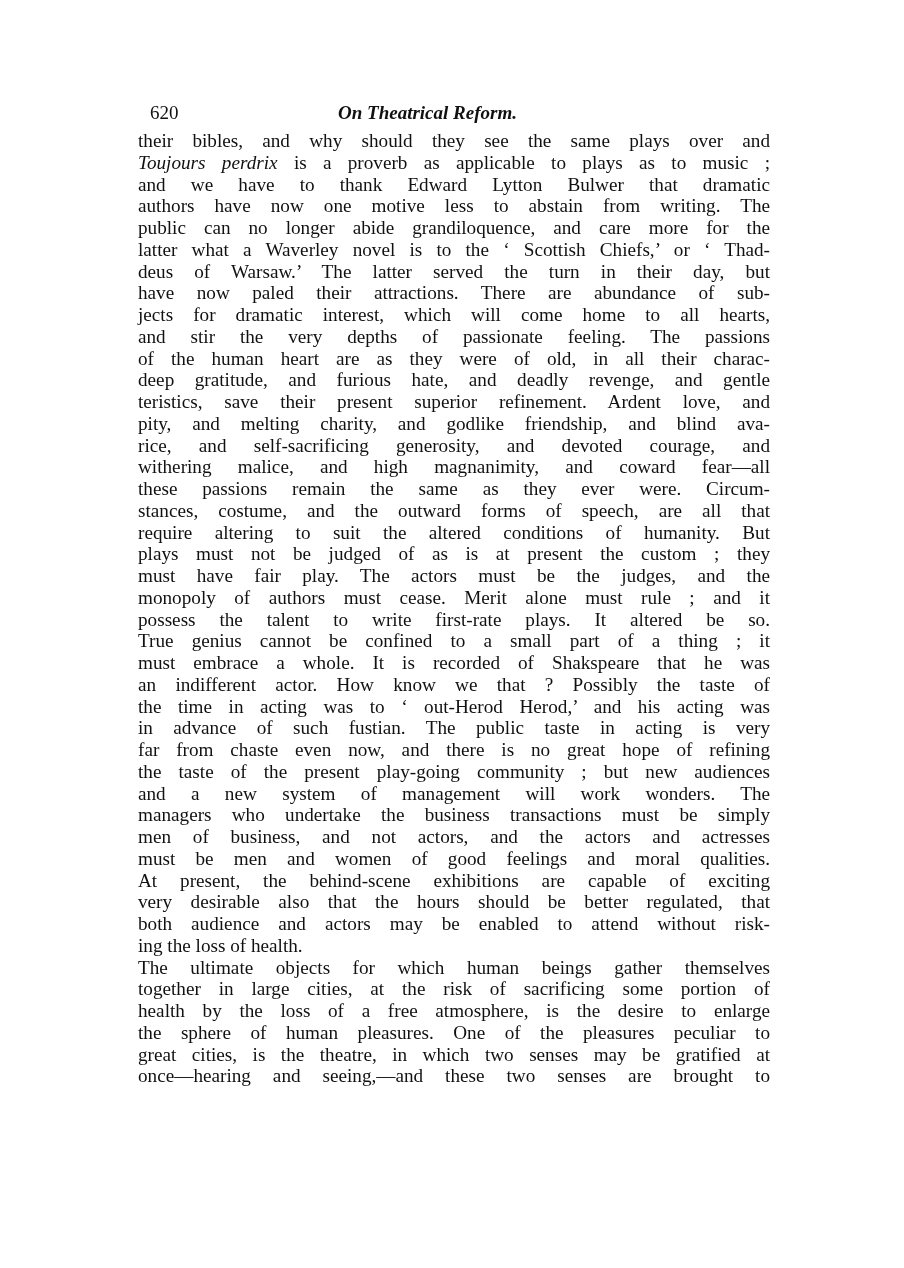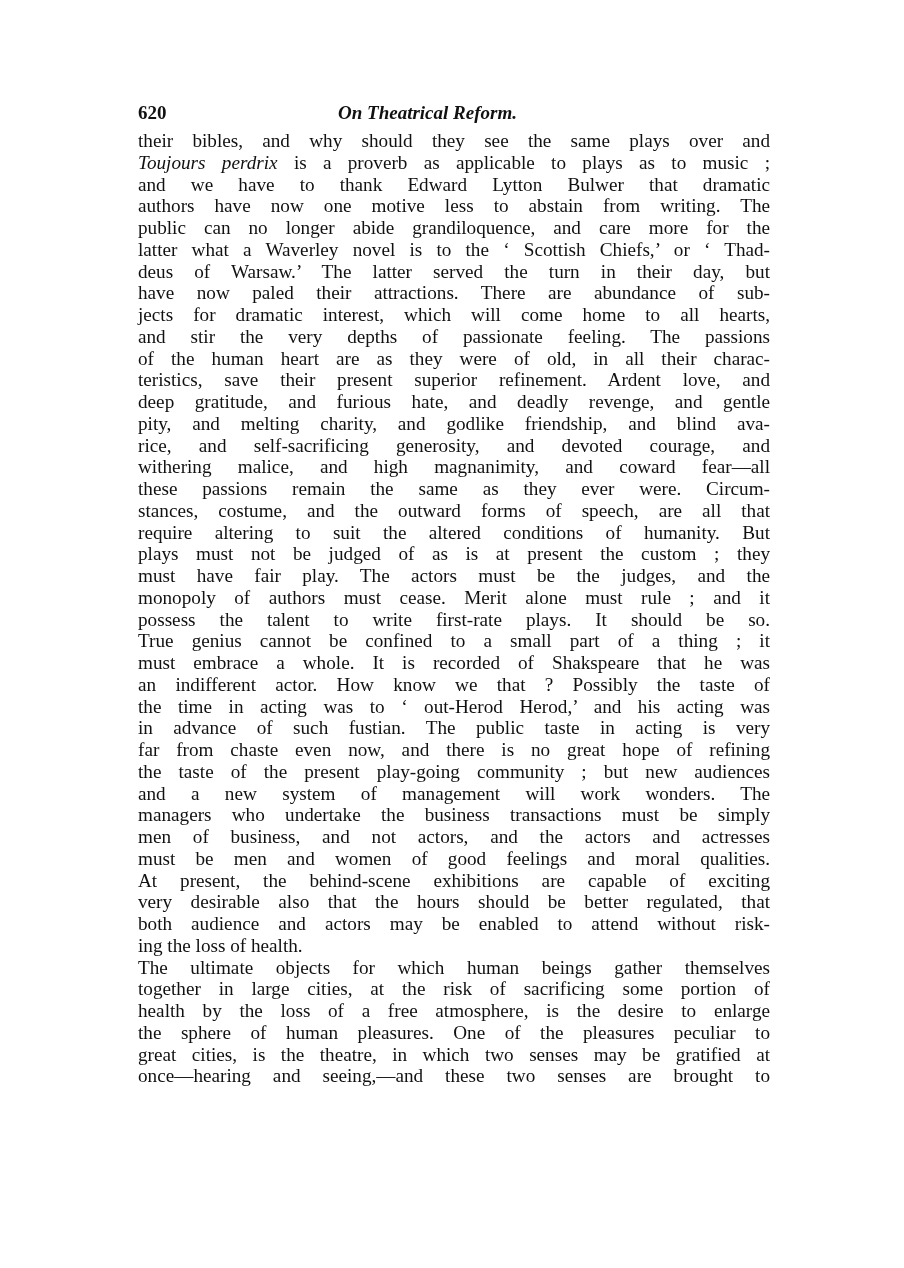--- a/index.html
+++ b/index.html
@@ -13,23 +13,23 @@
       color: #111111;
     }
     .running-head {
       position: relative;
       height: 26px;
       font-size: 19px;
       line-height: 26px;
     }
     .page-number {
       position: absolute;
-      left: 0;
+      left: 12px;
       top: 0;
-      font-weight: bold;
+      font-weight: normal;
       text-align: right;
     }
     .running-title {
       position: absolute;
       left: 200px;
       top: 0;
       font-style: italic;
       font-weight: bold;
     }
     .body-text { margin-top: 4px; }
@@ -60,32 +60,32 @@
     <span class="line"><span class="it">Toujours perdrix</span> <span>is a proverb as applicable to plays as to music ;</span></span>
     <span class="line">and we have to thank Edward Lytton Bulwer that dramatic</span>
     <span class="line">authors have now one motive less to abstain from writing.  The</span>
     <span class="line">public can no longer abide grandiloquence, and care more for the</span>
     <span class="line">latter what a Waverley novel is to the ‘ Scottish Chiefs,’ or ‘ Thad-</span>
     <span class="line">deus of Warsaw.’  The latter served the turn in their day, but</span>
     <span class="line">have now paled their attractions.  There are abundance of sub-</span>
     <span class="line">jects for dramatic interest, which will come home to all hearts,</span>
     <span class="line">and stir the very depths of passionate feeling.  The passions</span>
     <span class="line">of the human heart are as they were of old, in all their charac-</span>
+    <span class="line">deep gratitude, and furious hate, and deadly revenge, and gentle</span>
     <span class="line">teristics, save their present superior refinement.  Ardent love, and</span>
-    <span class="line">deep gratitude, and furious hate, and deadly revenge, and gentle</span>
     <span class="line">pity, and melting charity, and godlike friendship, and blind ava-</span>
     <span class="line">rice, and self-sacrificing generosity, and devoted courage, and</span>
     <span class="line">withering malice, and high magnanimity, and coward fear—all</span>
     <span class="line">these passions remain the same as they ever were.  Circum-</span>
     <span class="line">stances, costume, and the outward forms of speech, are all that</span>
     <span class="line">require altering to suit the altered conditions of humanity.  But</span>
     <span class="line">plays must not be judged of as is at present the custom ; they</span>
     <span class="line">must have fair play.  The actors must be the judges, and the</span>
     <span class="line">monopoly of authors must cease.  Merit alone must rule ; and it</span>
-    <span class="line">possess the talent to write first-rate plays.  It should be so.</span>
+    <span class="line">possess the talent to write first-rate plays.  It altered be so.</span>
     <span class="line">True genius cannot be confined to a small part of a thing ; it</span>
     <span class="line">must embrace a whole.  It is recorded of Shakspeare that he was</span>
     <span class="line">an indifferent actor.  How know we that ?  Possibly the taste of</span>
     <span class="line">the time in acting was to ‘ out-Herod Herod,’ and his acting was</span>
     <span class="line">in advance of such fustian.  The public taste in acting is very</span>
     <span class="line">far from chaste even now, and there is no great hope of refining</span>
     <span class="line">the taste of the present play-going community ; but new audiences</span>
     <span class="line">and a new system of management will work wonders.  The</span>
     <span class="line">managers who undertake the business transactions must be simply</span>
     <span class="line">men of business, and not actors, and the actors and actresses</span>

